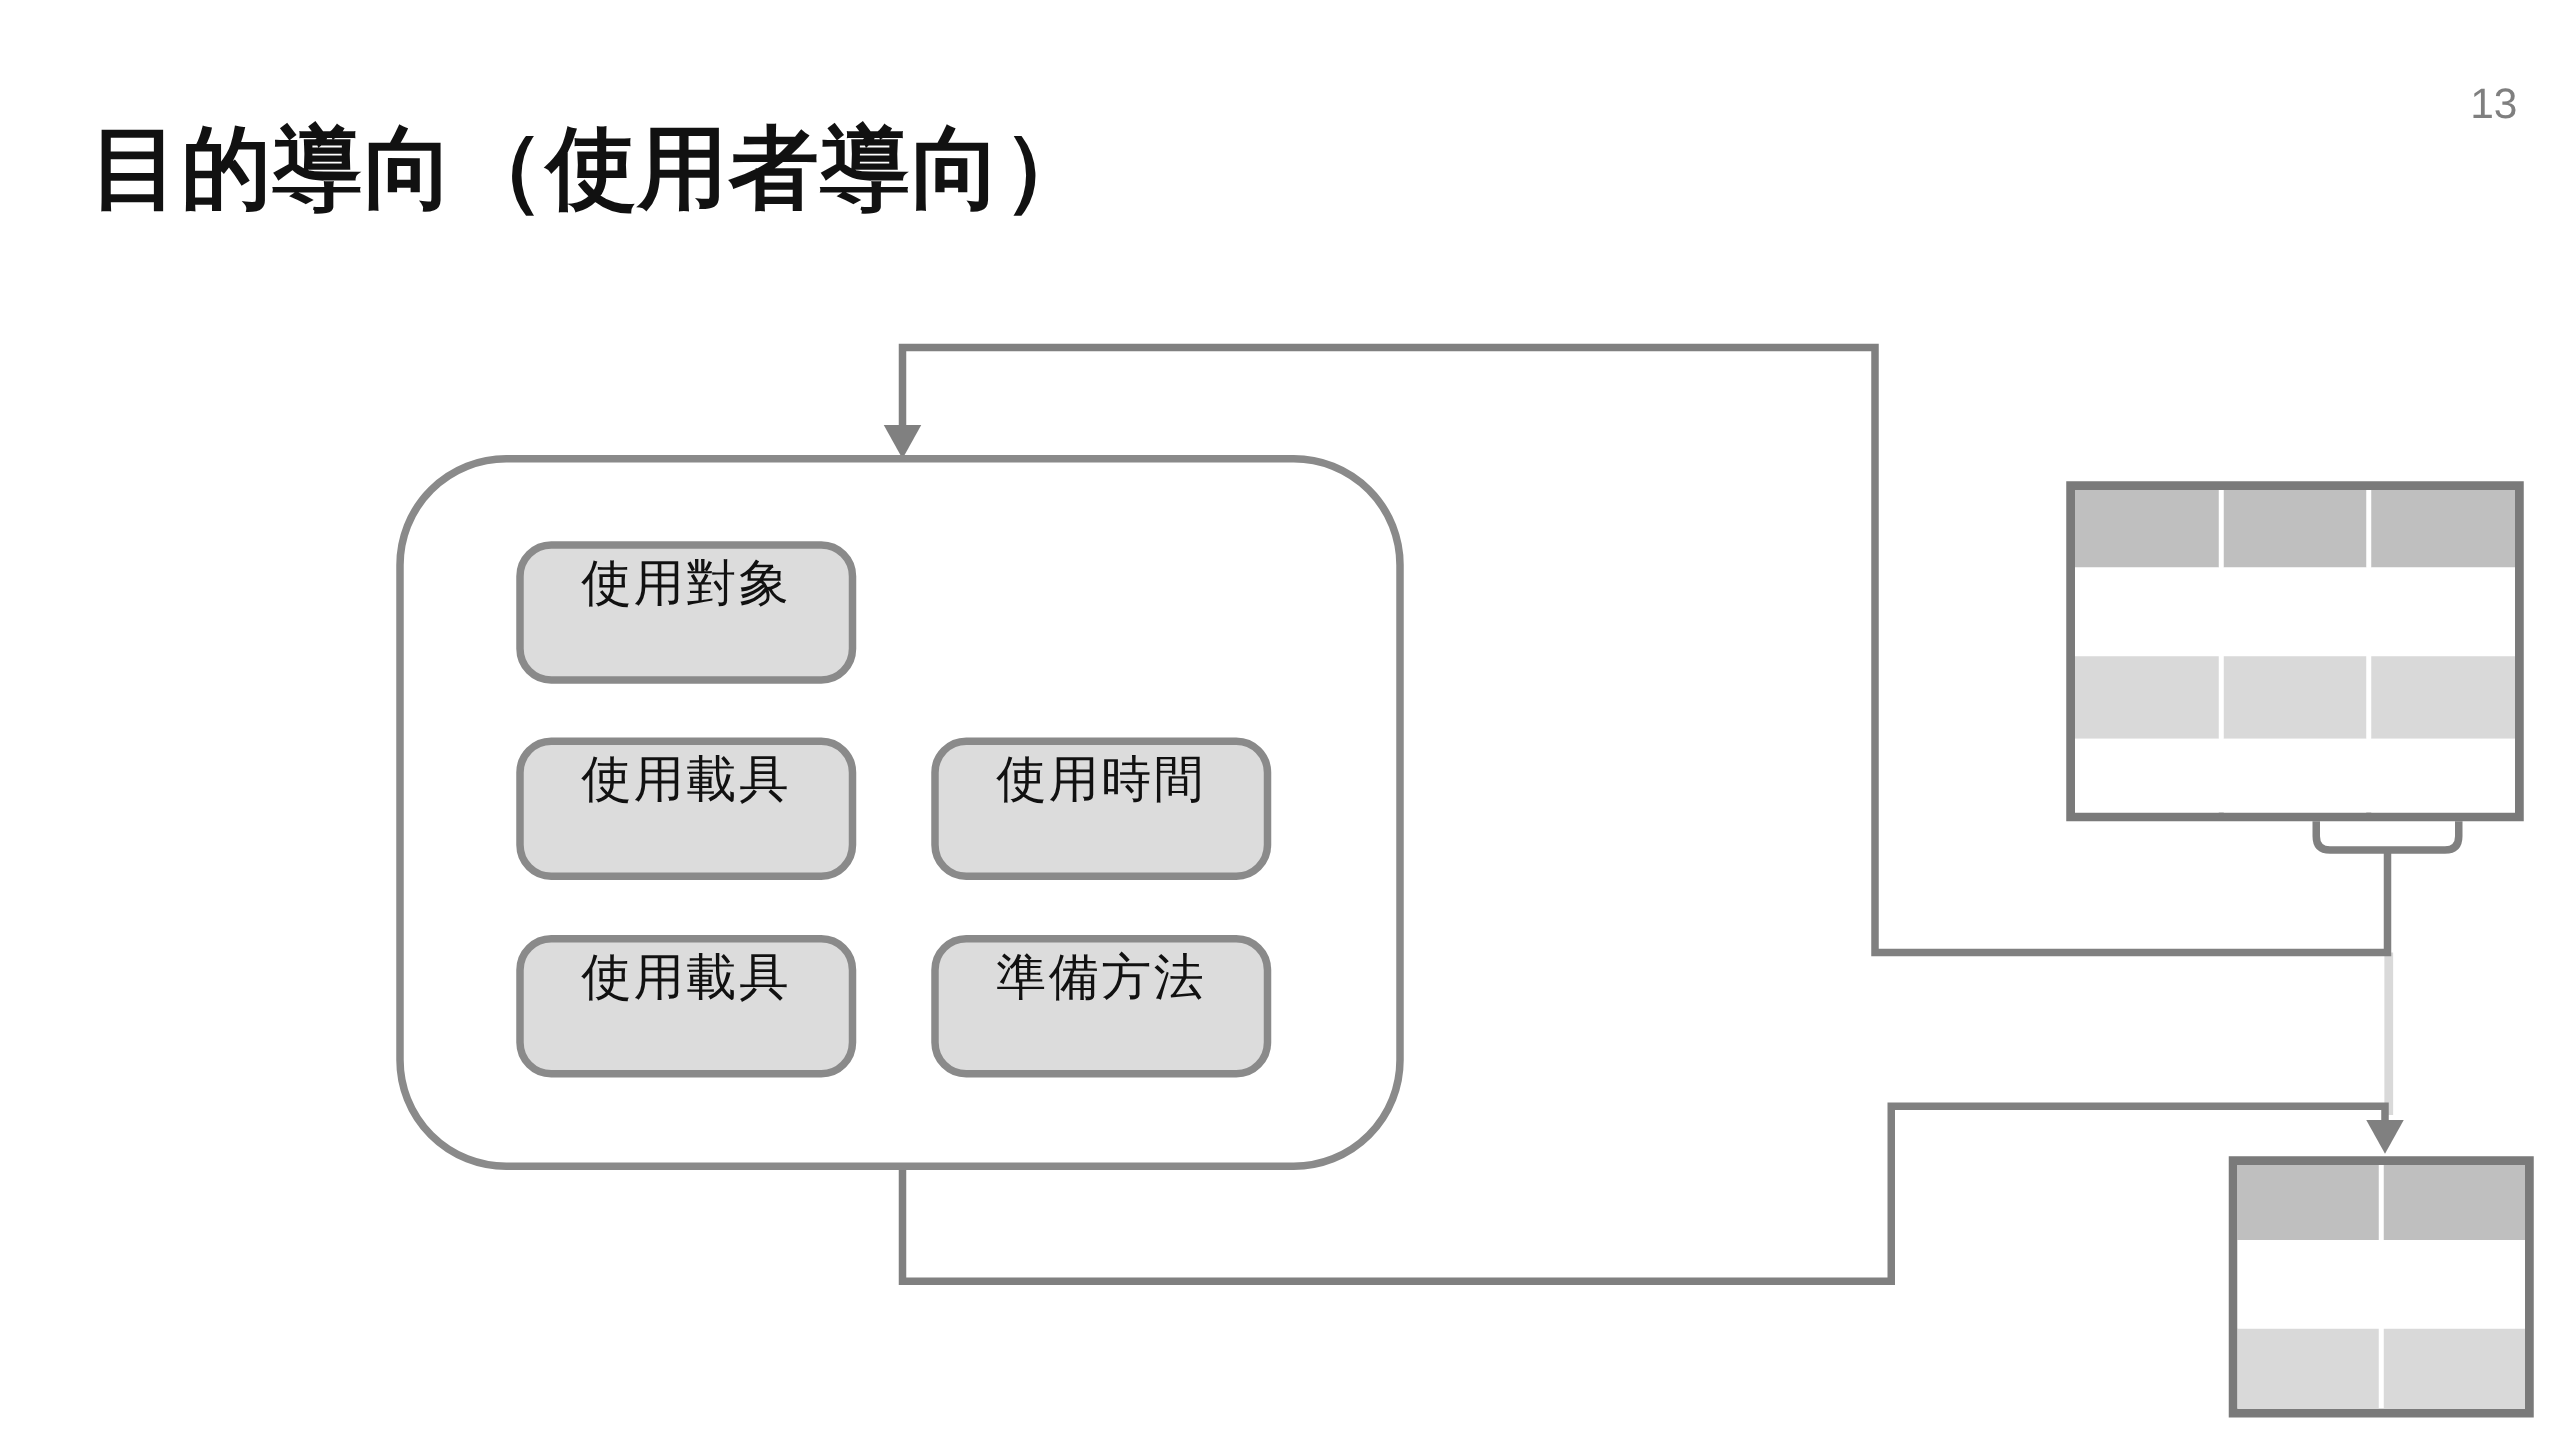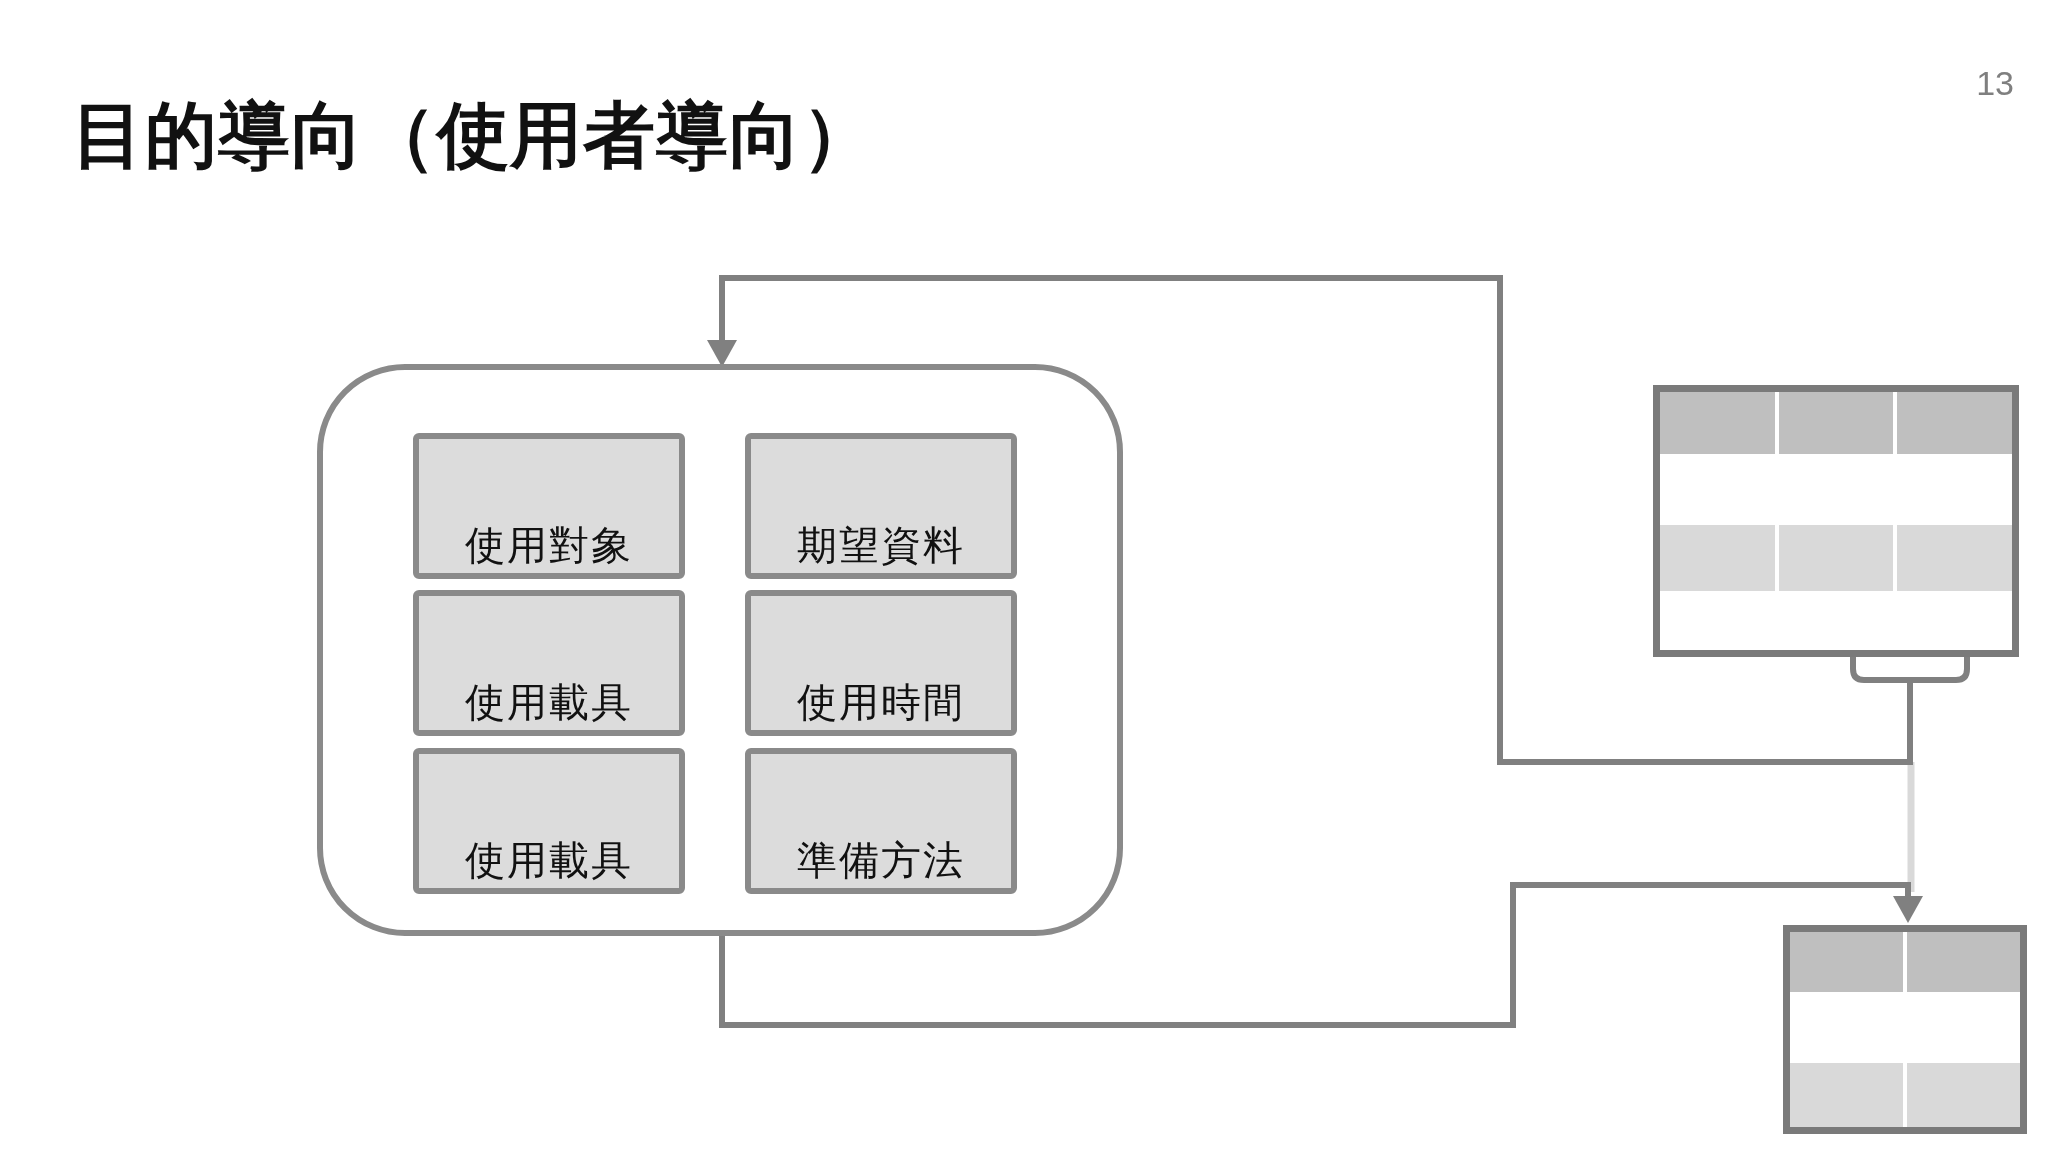--- a/index.html
+++ b/index.html
@@ -34,24 +34,24 @@
   .line-dark{stroke:var(--line-gray);stroke-width:6;fill:none;}
   .line-light{stroke:var(--light-line-gray);stroke-width:7;fill:none;}
   .bracket{stroke:var(--line-gray);stroke-width:6;fill:none;}
   .arrowhead{fill:var(--line-gray);stroke:none;}
   .rounded-container{
     position:absolute;left:317px;top:364px;width:806px;height:572px;
     box-sizing:border-box;border:6px solid var(--shape-border);
     border-radius:88px;background:#ffffff;
   }
   .fbox{
-    position:absolute;width:272px;height:146px;box-sizing:border-box;
-    border:6px solid var(--shape-border);border-radius:6px;
+    position:absolute;width:272px;height:114px;box-sizing:border-box;
+    border:6px solid var(--shape-border);border-radius:28px;
     background:var(--box-fill);
-    display:flex;align-items:flex-end;justify-content:center;
+    display:flex;align-items:flex-start;justify-content:center;
   }
   .fbox span{
     font-size:40px;color:var(--box-text);letter-spacing:2px;white-space:nowrap;
   }
   .mini-table{
     position:absolute;box-sizing:border-box;background:#ffffff;
     border:7px solid var(--table-border);
     display:flex;flex-direction:column;
   }
   .trow{display:grid;grid-auto-flow:column;grid-auto-columns:1fr;column-gap:4px;flex:0 0 auto;}
@@ -78,23 +78,20 @@
     <path class="bracket" d="M 1853 655 V 669 Q 1853 680 1864 680 H 1956 Q 1967 680 1967 669 V 655"></path>
 
     <path class="line-dark" d="M 722 934 V 1025 H 1513 V 885 H 1908 V 897"></path>
     <polygon class="arrowhead" points="1893,896 1923,896 1908,923"></polygon>
   </svg>
 
   <div class="rounded-container"></div>
 
   <div class="fbox" style="left:413px;top:433px">
     <span>使用對象</span>
-  </div>
-  <div class="fbox" style="left:745px;top:433px">
-    <span>期望資料</span>
   </div>
   <div class="fbox" style="left:745px;top:590px">
     <span>使用時間</span>
   </div>
   <div class="fbox" style="left:413px;top:590px">
     <span>使用載具</span>
   </div>
   <div class="fbox" style="left:413px;top:748px">
     <span>使用載具</span>
   </div>

